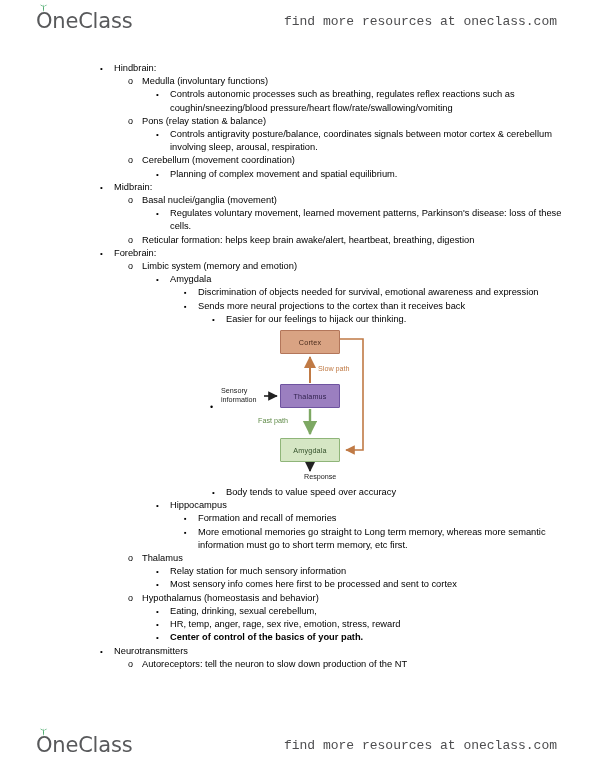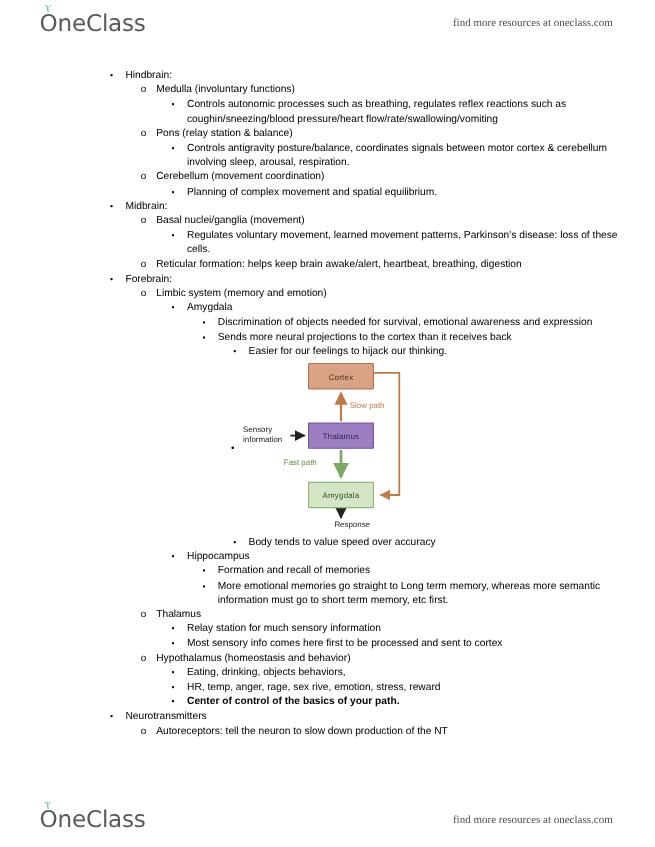--- a/index.html
+++ b/index.html
@@ -47,22 +47,22 @@
   .logo-leaf {
     position: absolute;
     left: 3px;
     top: -5px;
     width: 9px;
     height: 8px;
   }
   .tagline {
     position: absolute;
     right: 38px;
-    font-family: Liberation Serif, serif;
-    font-size: 10px;
+    font-family: Liberation Mono, monospace;
+    font-size: 13px;
     color: #4d4d4f;
     white-space: nowrap;
   }
 
   
   .outline {
     position: absolute;
     left: 0;
     top: 62px;
     width: 595px;
@@ -350,21 +350,21 @@
     <span class="txt">Most sensory info comes here first to be processed and sent to cortex</span>
   </div>
 
   <div class="row lvl2">
     <span class="bullet">o</span>
     <span class="txt">Hypothalamus (homeostasis and behavior)</span>
   </div>
 
   <div class="row lvl3">
     <span class="bullet">•</span>
-    <span class="txt">Eating, drinking, objects behaviors,</span>
+    <span class="txt">Eating, drinking, sexual cerebellum,</span>
   </div>
 
   <div class="row lvl3">
     <span class="bullet">•</span>
     <span class="txt">HR, temp, anger, rage, sex rive, emotion, stress, reward</span>
   </div>
 
   <div class="row lvl3 bold">
     <span class="bullet">•</span>
     <span class="txt">Center of control of the basics of your path.</span>

